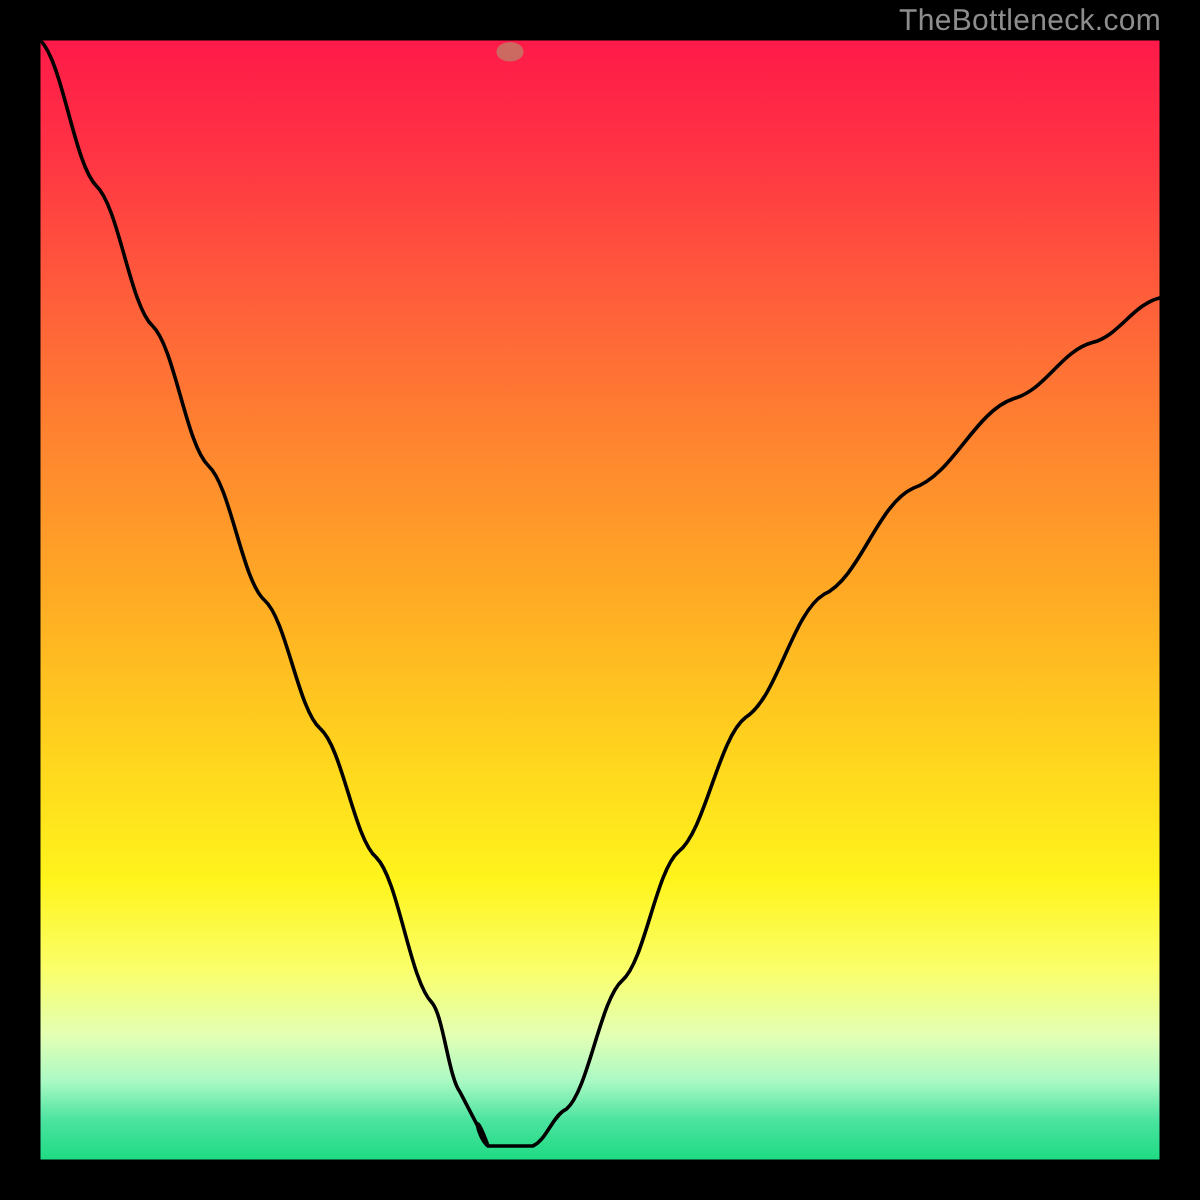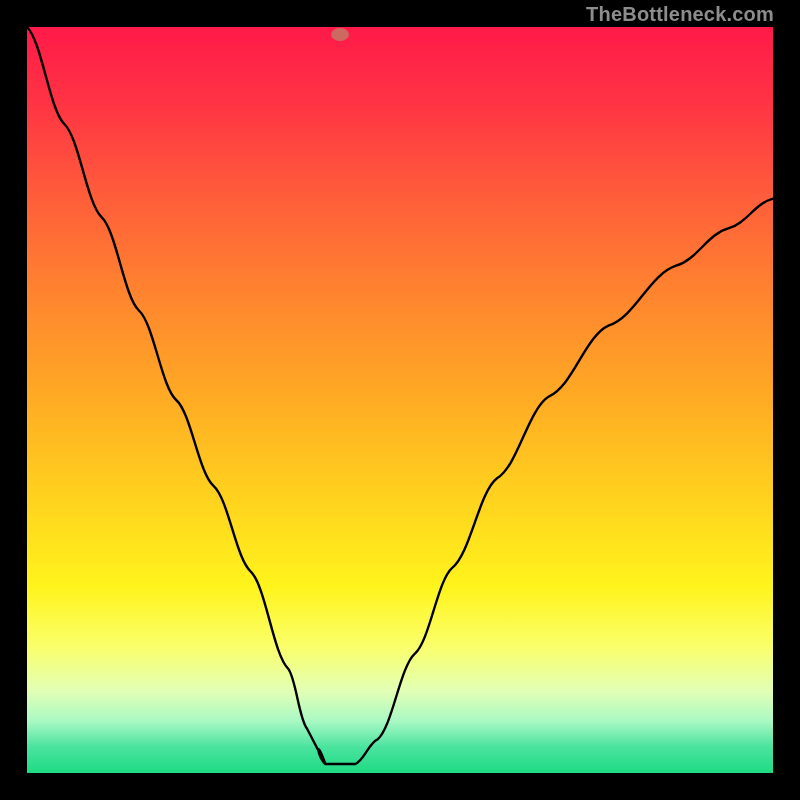--- a/index.html
+++ b/index.html
@@ -33,21 +33,21 @@
       #e2ffb5 89%,
       #aaf9c4 93%,
       #4be39f 96.5%,
       #1edb83 100%
     );
   }
   .watermark {
     position: absolute;
     color: #8d8d8d;
     font-size: 20px;
-    font-weight: 700;
+    font-weight: 400;
     letter-spacing: 0.2px;
   }
   svg.curve {
     position: absolute;
     left: 0;
     top: 0;
   }
   .marker {
     position: absolute;
     border-radius: 50%;

